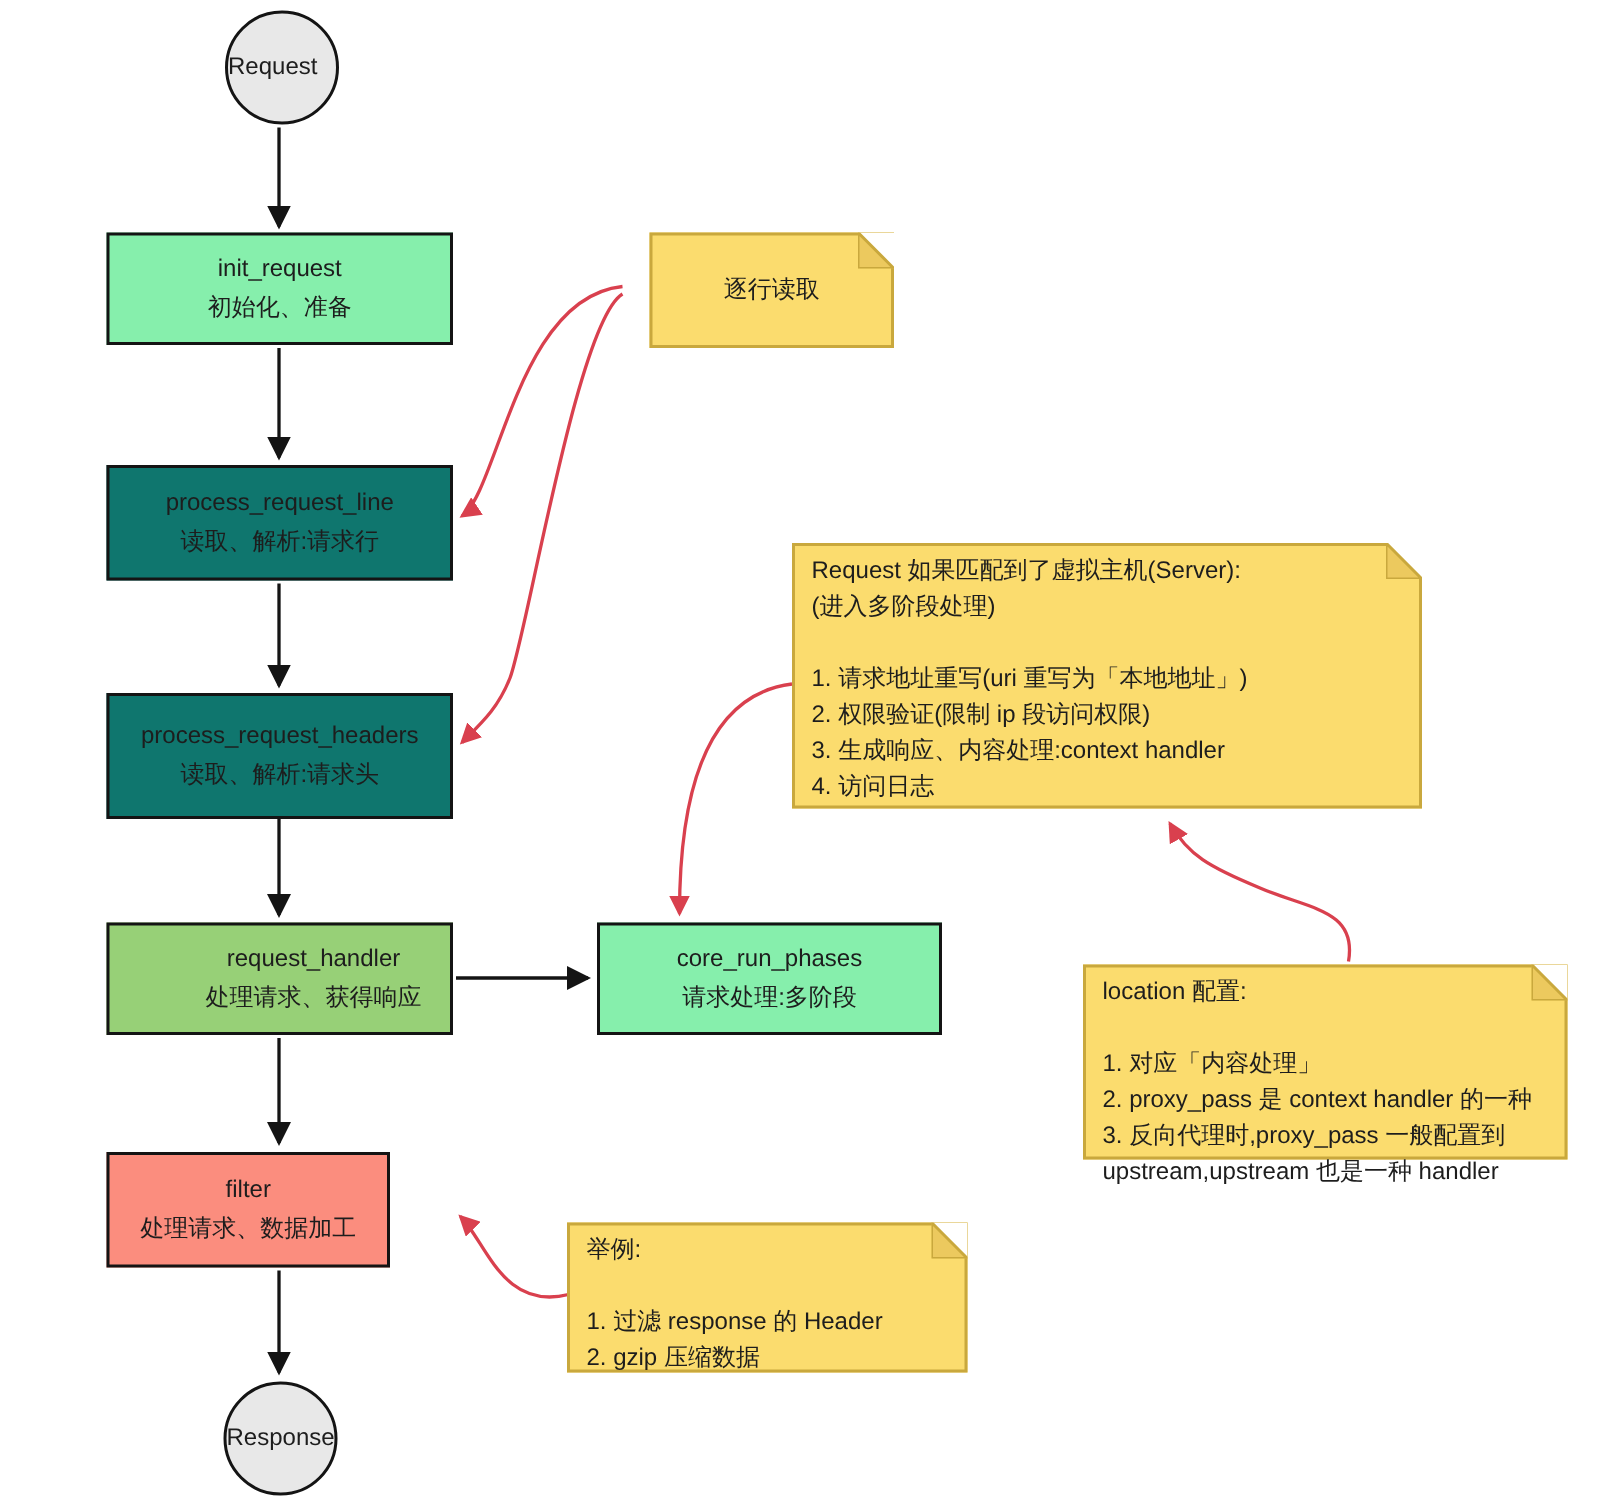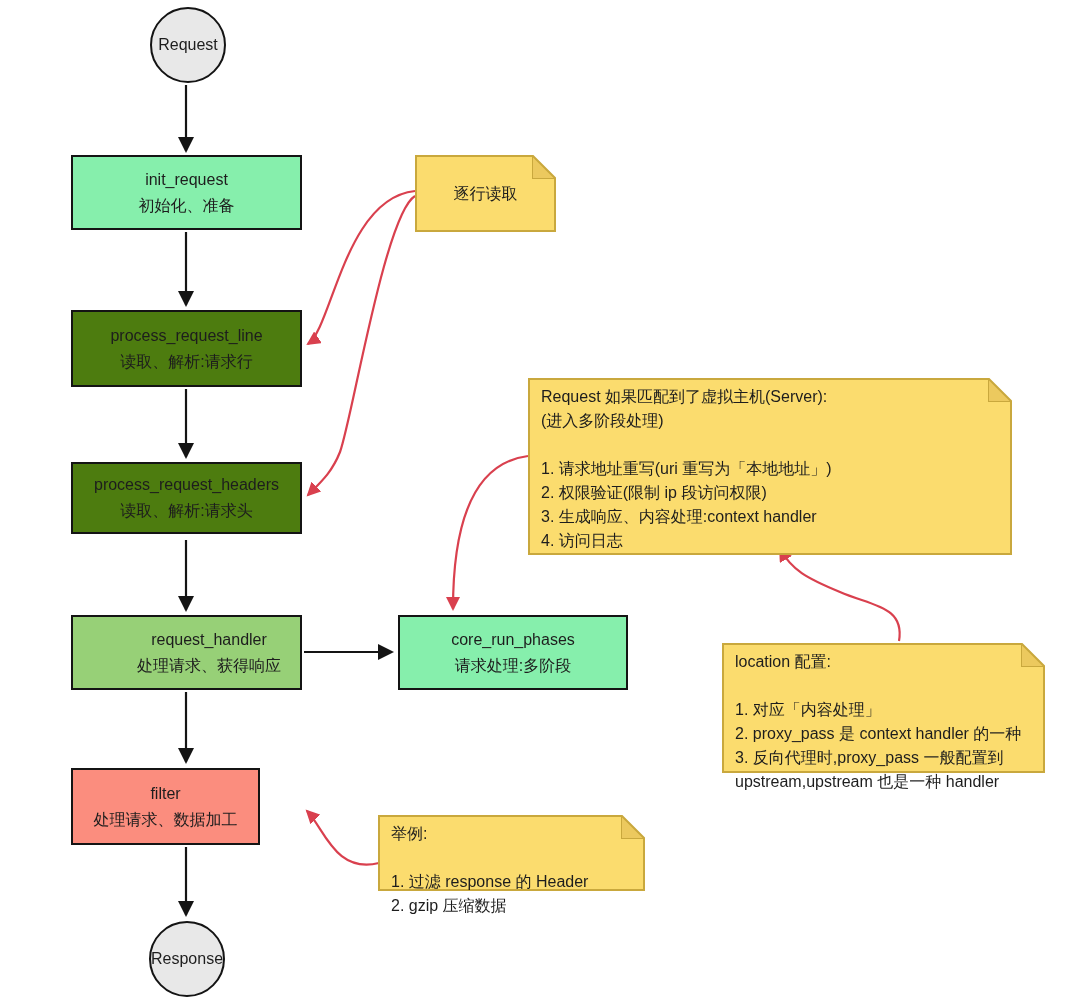--- a/index.html
+++ b/index.html
@@ -6,58 +6,58 @@
   .stage{
     position:relative;width:1080px;height:998px;background:#ffffff;overflow:hidden;
     font-family:"Liberation Sans","DejaVu Sans",sans-serif;color:#1d1d1d;
   }
   .connectors{position:absolute;left:0;top:0;width:1080px;height:998px;pointer-events:none;}
 
   
   .circle{
     position:absolute;width:76px;height:76px;border-radius:50%;
     background:#e8e8e8;border:2.5px solid #141414;
-    display:flex;align-items:center;justify-content:center;
+    display:flex;align-items:center;
     font-size:16px;box-sizing:border-box;
   }
   .circle.start{left:150px;top:7px;}
   .circle.end{left:149px;top:921px;}
 
   
   .node{
     position:absolute;border:2.5px solid #141414;box-sizing:border-box;
     display:flex;flex-direction:column;align-items:center;justify-content:center;
     text-align:center;font-size:16px;line-height:26px;background:#86efac;
   }
   .node .t{white-space:nowrap;}
-  .node.blue{background:#4d7c0f;}
+  .node.blue{background:#0f766e;}
   .node.green{background:#97d077;}
   .node.red{background:#fb8d7e;}
   .node.init   {left:71px;top:155px;width:231px;height:75px;}
   .node.line   {left:71px;top:310px;width:231px;height:77px;}
-  .node.headers{left:71px;top:462px;width:231px;height:72px;text-align:center;}
+  .node.headers{left:71px;top:462px;width:231px;height:84px;text-align:center;}
   .node.handler{left:71px;top:615px;width:231px;height:75px;padding-left:45px;}
   .node.phases {left:398px;top:615px;width:230px;height:75px;align-items:center;}
   .node.filter {left:71px;top:768px;width:189px;height:77px;}
 
   
   .note{
     position:absolute;background:#fbdc6e;border:2px solid #c9a83d;box-sizing:border-box;
     font-size:16px;line-height:24px;
   }
   .note .note-text{
     position:relative;white-space:pre-line;padding:5px 11px;z-index:2;
   }
   .note .fold{position:absolute;top:-2px;right:-2px;z-index:1;}
-  .note.read-line{left:415px;top:155px;width:141px;height:77px;
+  .note.read-line{left:433px;top:155px;width:163px;height:77px;
     display:flex;align-items:center;justify-content:center;}
   .note.read-line .note-text{padding:0;}
-  .note.vhost   {left:528px;top:378px;width:484px;height:177px;}
+  .note.vhost   {left:528px;top:362px;width:420px;height:177px;}
   .note.location{left:722px;top:643px;width:323px;height:130px;}
-  .note.example {left:378px;top:815px;width:267px;height:76px;}
+  .note.example {left:378px;top:815px;width:267px;height:100px;}
 </style>
 </head>
 <body>
 
 <div class="stage">
 
   <svg class="connectors" width="1080" height="998" viewBox="0 0 1080 998" xmlns="http://www.w3.org/2000/svg">
     <defs>
       <marker id="mBlack" markerUnits="userSpaceOnUse" markerWidth="18" markerHeight="16" refX="14" refY="8" orient="auto">
         <path d="M0,0 L16,8 L0,16 Z" fill="#141414"></path>

